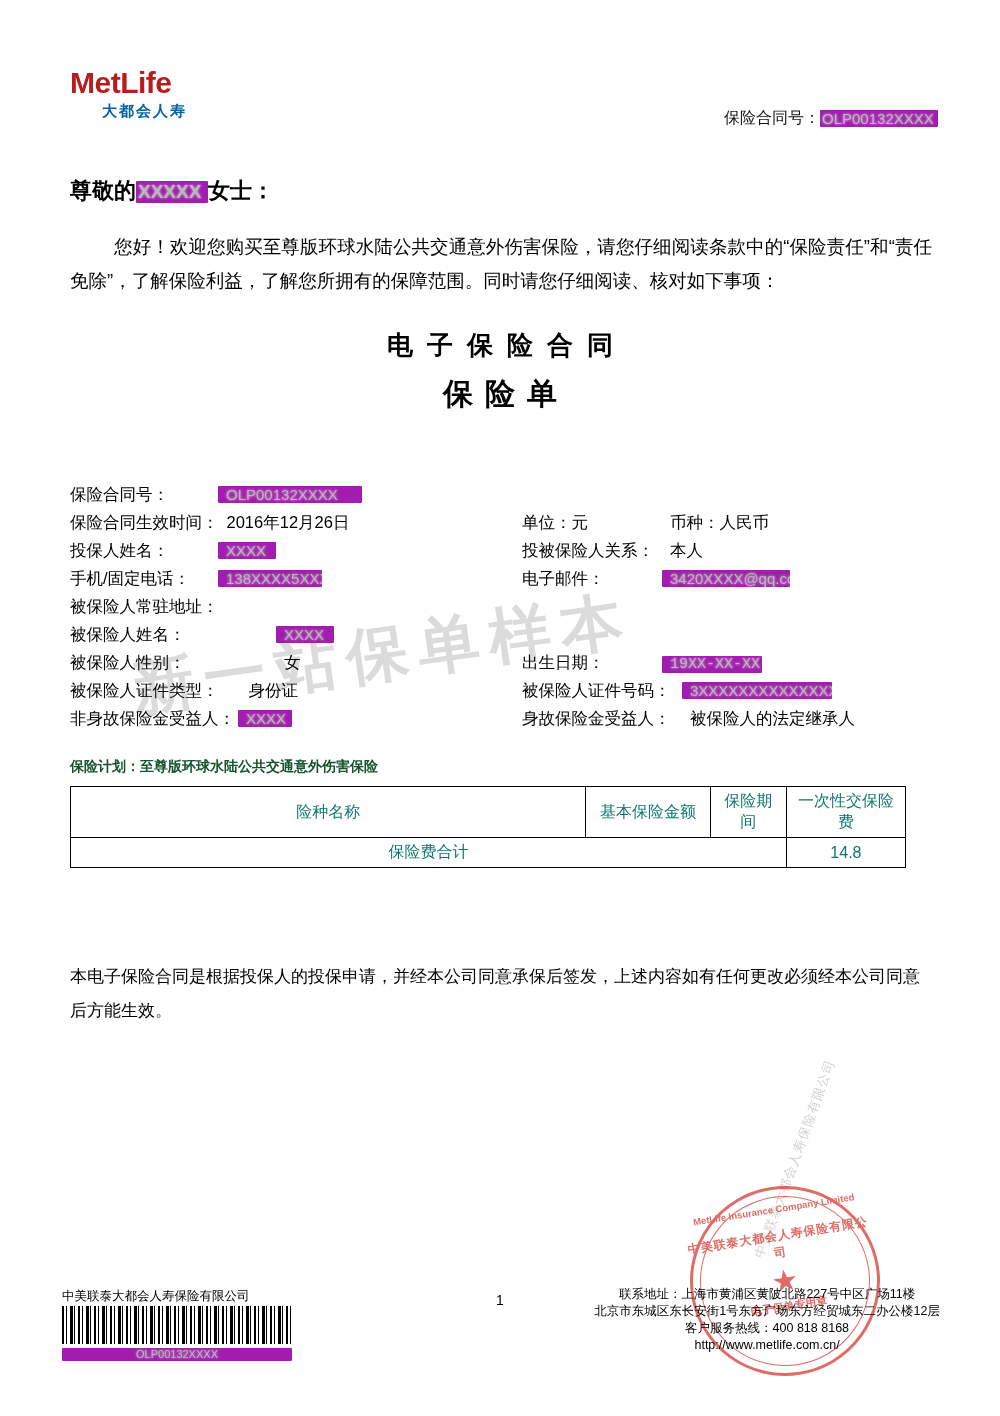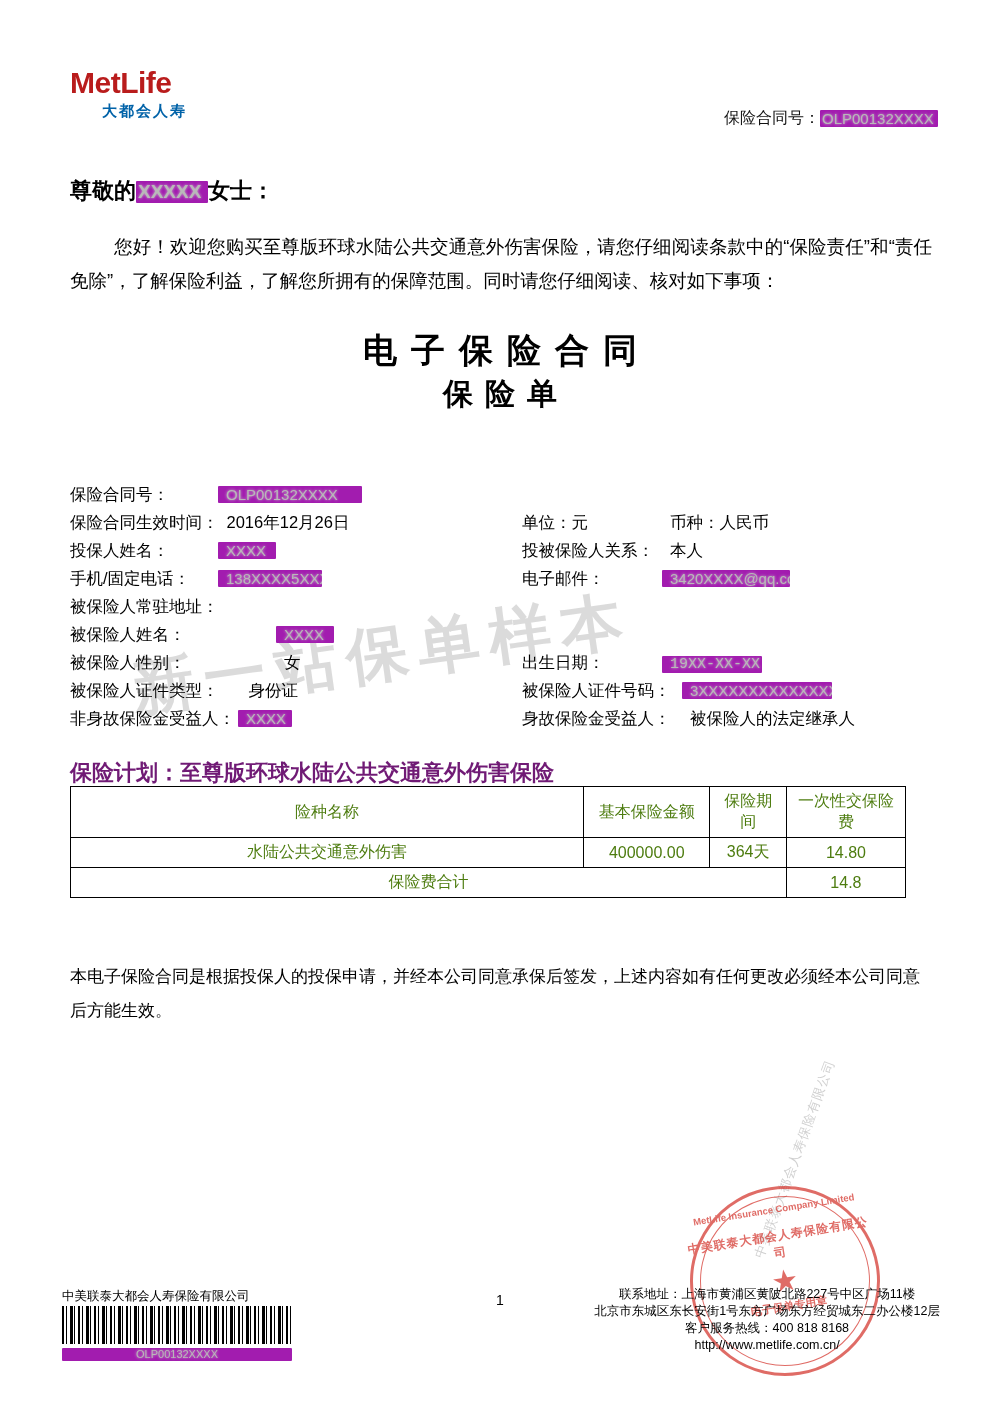--- a/index.html
+++ b/index.html
@@ -82,21 +82,21 @@
     text-align: justify;
   }
   .intro .indent { display: inline-block; width: 44px; }
 
   
   .title-main {
     position: absolute;
     left: 0; right: 0;
     top: 328px;
     text-align: center;
-    font-size: 34px;
+    font-size: 26px;
     font-weight: bold;
     letter-spacing: 14px;
     color: #000;
     text-indent: 14px;
   }
   .title-sub {
     position: absolute;
     left: 0; right: 0;
     top: 374px;
     text-align: center;
@@ -127,32 +127,32 @@
   .lbl { white-space: nowrap; }
   .lbl.w-left { min-width: 148px; }
   .lbl.w-right { min-width: 140px; }
   .val { padding-left: 8px; white-space: nowrap; }
 
   
   .plan-title {
     position: absolute;
     left: 70px;
     top: 758px;
-    font-size: 22px;
-    font-weight: bold;
-    color: #701a75;
+    font-size: 14px;
+    font-weight: bold;
+    color: #14532d;
   }
   table.plan {
     position: absolute;
     left: 70px;
     top: 786px;
     width: 836px;
     border-collapse: collapse;
     font-size: 16px;
-    color: #4d7c0f;
+    color: #0f766e;
   }
   table.plan td, table.plan th {
     border: 1px solid #000;
     padding: 4px 6px;
     text-align: center;
     font-weight: normal;
   }
   table.plan th { font-size: 16px; }
   .c-name { width: 534px; }
   .c-amount { width: 128px; }
@@ -430,26 +430,20 @@
     <thead>
       <tr>
         <th class="c-name">险种名称</th>
         <th class="c-amount">基本保险金额</th>
         <th class="c-period">保险期间</th>
         <th class="c-prem">一次性交保险费</th>
       </tr>
     </thead>
     <tbody>
       <tr>
-        <td>水陆公共交通意外伤害</td>
-        <td>400000.00</td>
-        <td>364天</td>
-        <td>14.80</td>
-      </tr>
-      <tr>
         <td colspan="3">保险费合计</td>
         <td>14.8</td>
       </tr>
     </tbody>
   </table>
 
   <div class="footnote">本电子保险合同是根据投保人的投保申请，并经本公司同意承保后签发，上述内容如有任何更改必须经本公司同意后方能生效。</div>
 
   <div class="seal">
     <div class="ring"></div>

